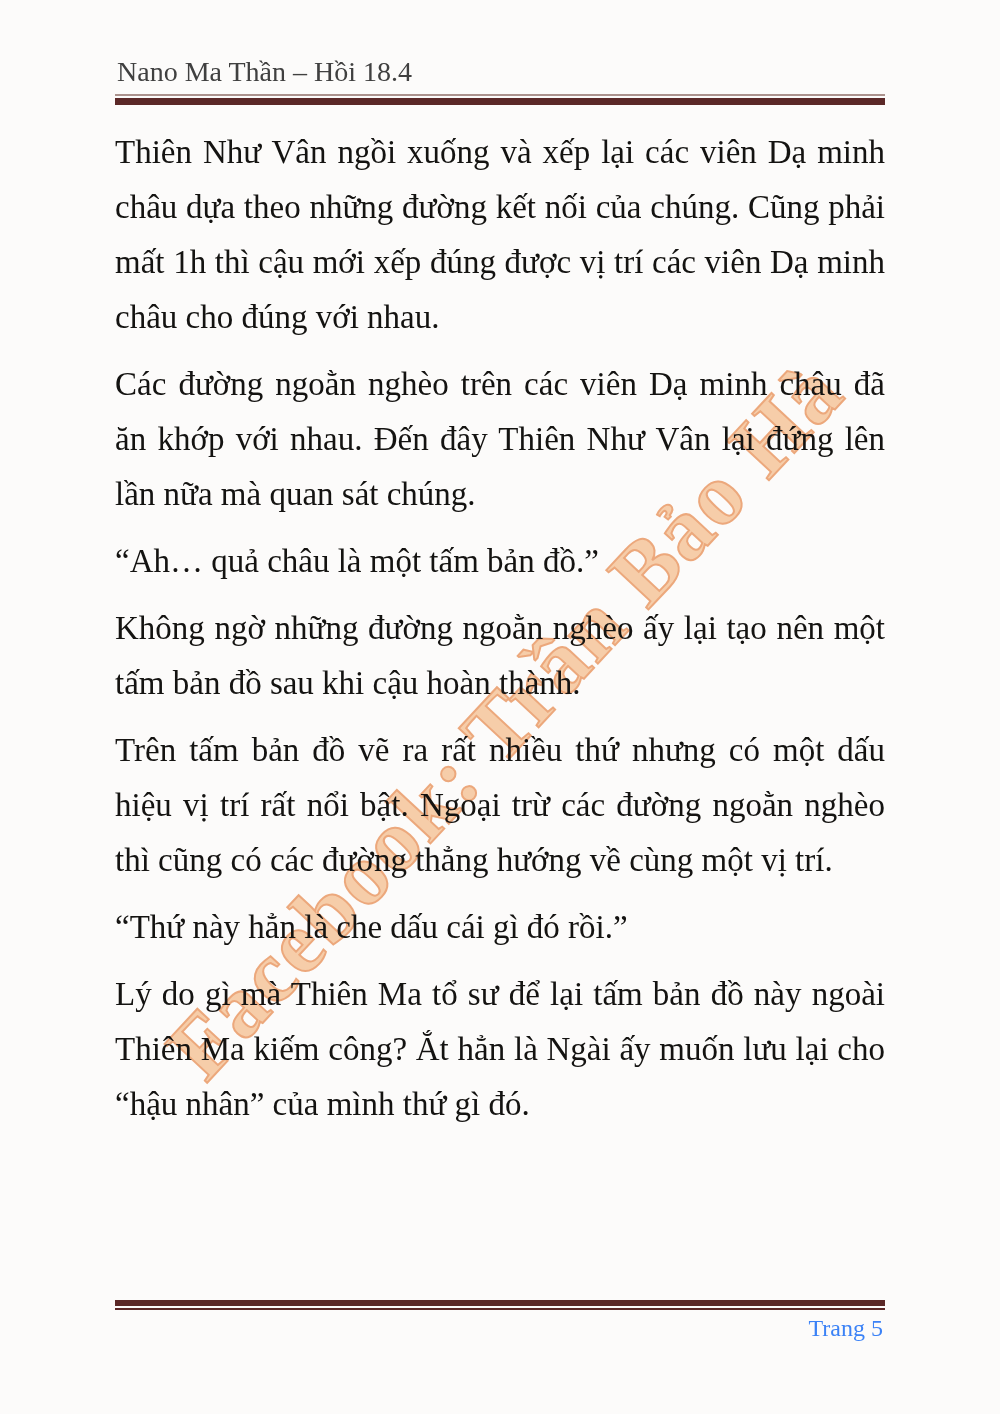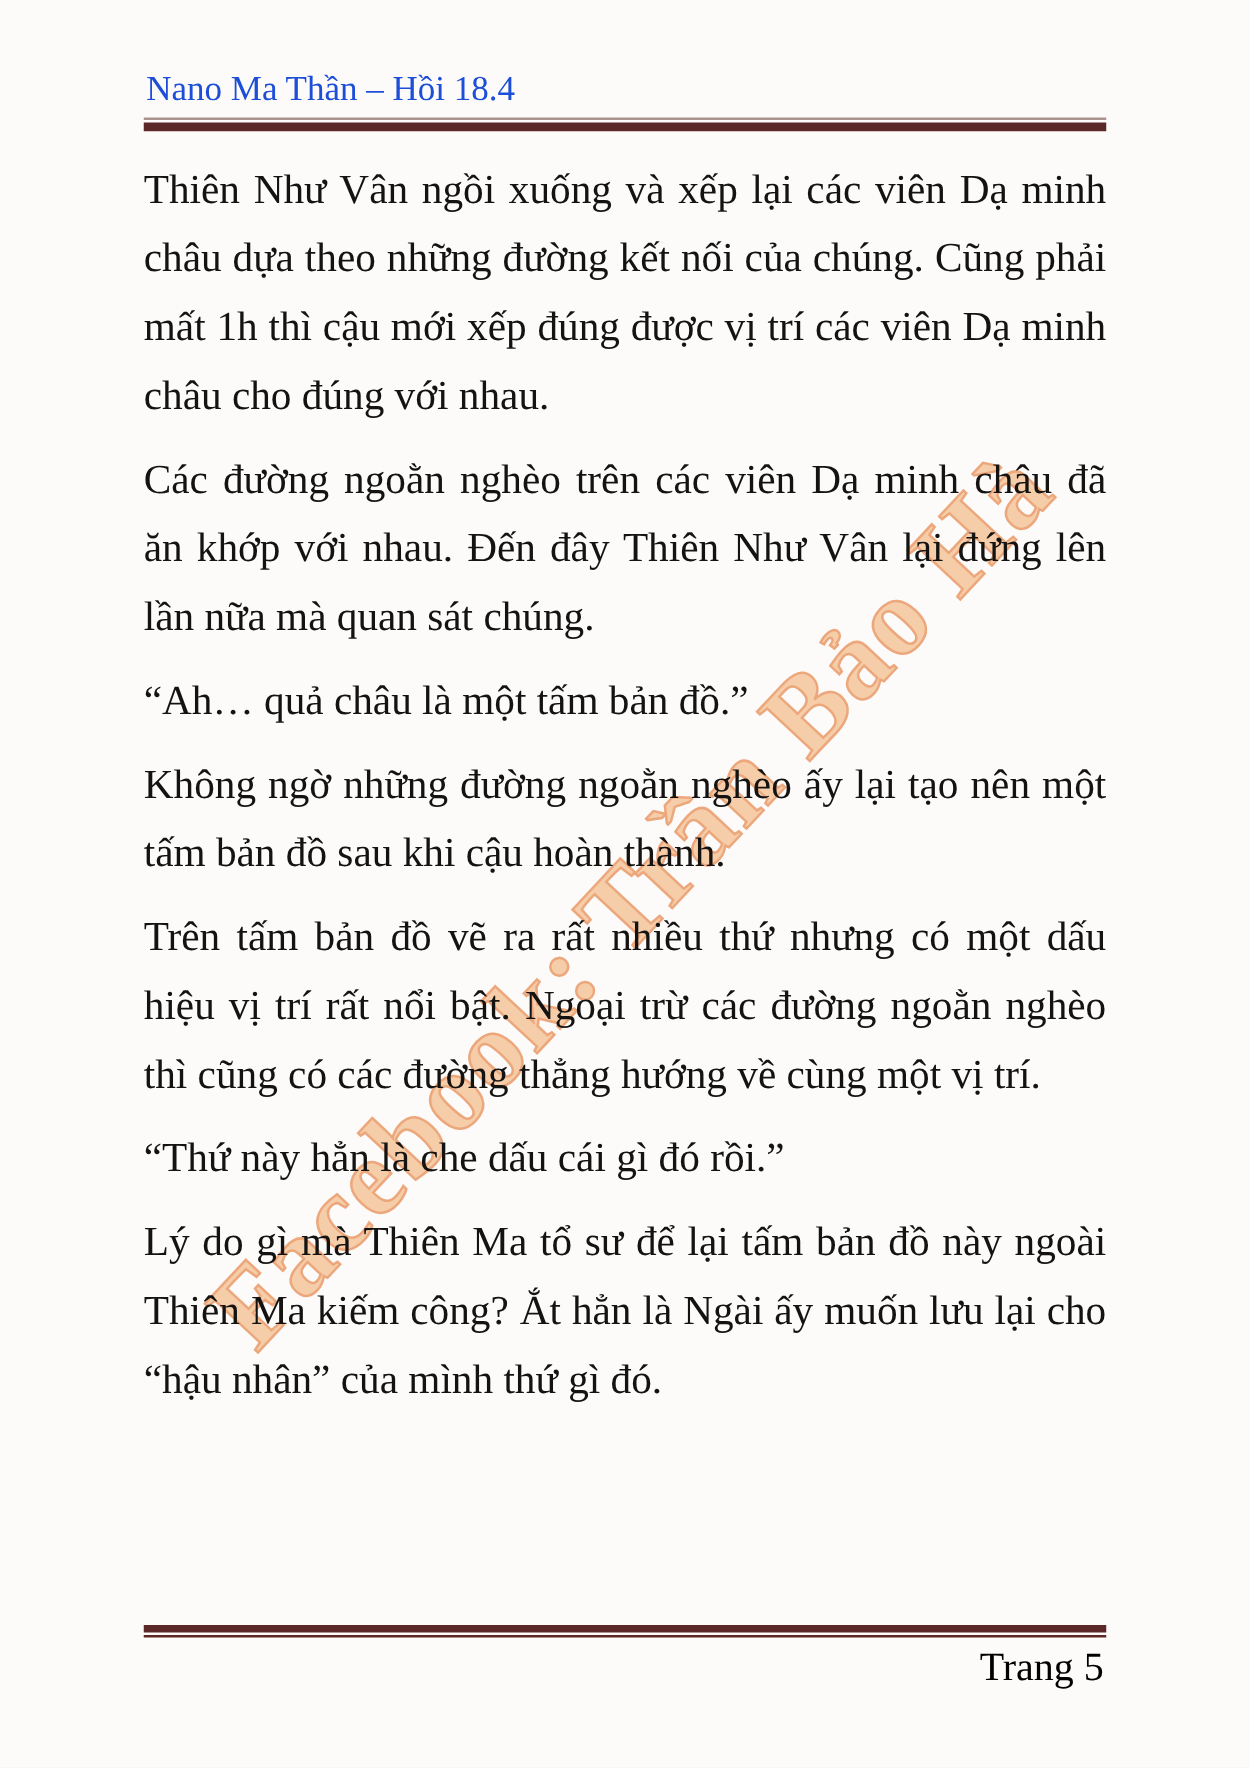--- a/index.html
+++ b/index.html
@@ -33,21 +33,21 @@
     position:absolute;
     left:115px; right:115px; top:56px;
     z-index:1;
   }
 
   .header {
     display:flex;
     justify-content:space-between;
     align-items:center;
     font-size:28px;
-    color:#1d4ed8;
+    color:#404040;
     padding:0 2px 6px 2px;
   }
 
   .header-rule .thin  { height:0; border-top:2px solid #ab928d; }
   .header-rule .thick { height:7px; background:#5b2827; margin-top:2px; }
 
   .body-text { margin-top:20px; }
   .body-text p {
     margin:0 0 12px 0;
     font-size:33px;
@@ -61,22 +61,22 @@
   .footer {
     position:absolute;
     left:115px; right:115px; top:1300px;
     z-index:1;
   }
   .footer .thick { height:6px; background:#5b2827; }
   .footer .thin  { height:0; border-top:2px solid #5b2827; margin-top:2px; }
   .footer .pagenum {
     margin-top:5px;
     text-align:right;
-    font-size:32px;
-    color:#000000;
+    font-size:24px;
+    color:#3b82f6;
     padding-right:2px;
   }
 </style>
 </head>
 <body>
 
 <div class="page">
 
   <div class="watermark">Facebook: Trần Bảo Hà</div>
 

